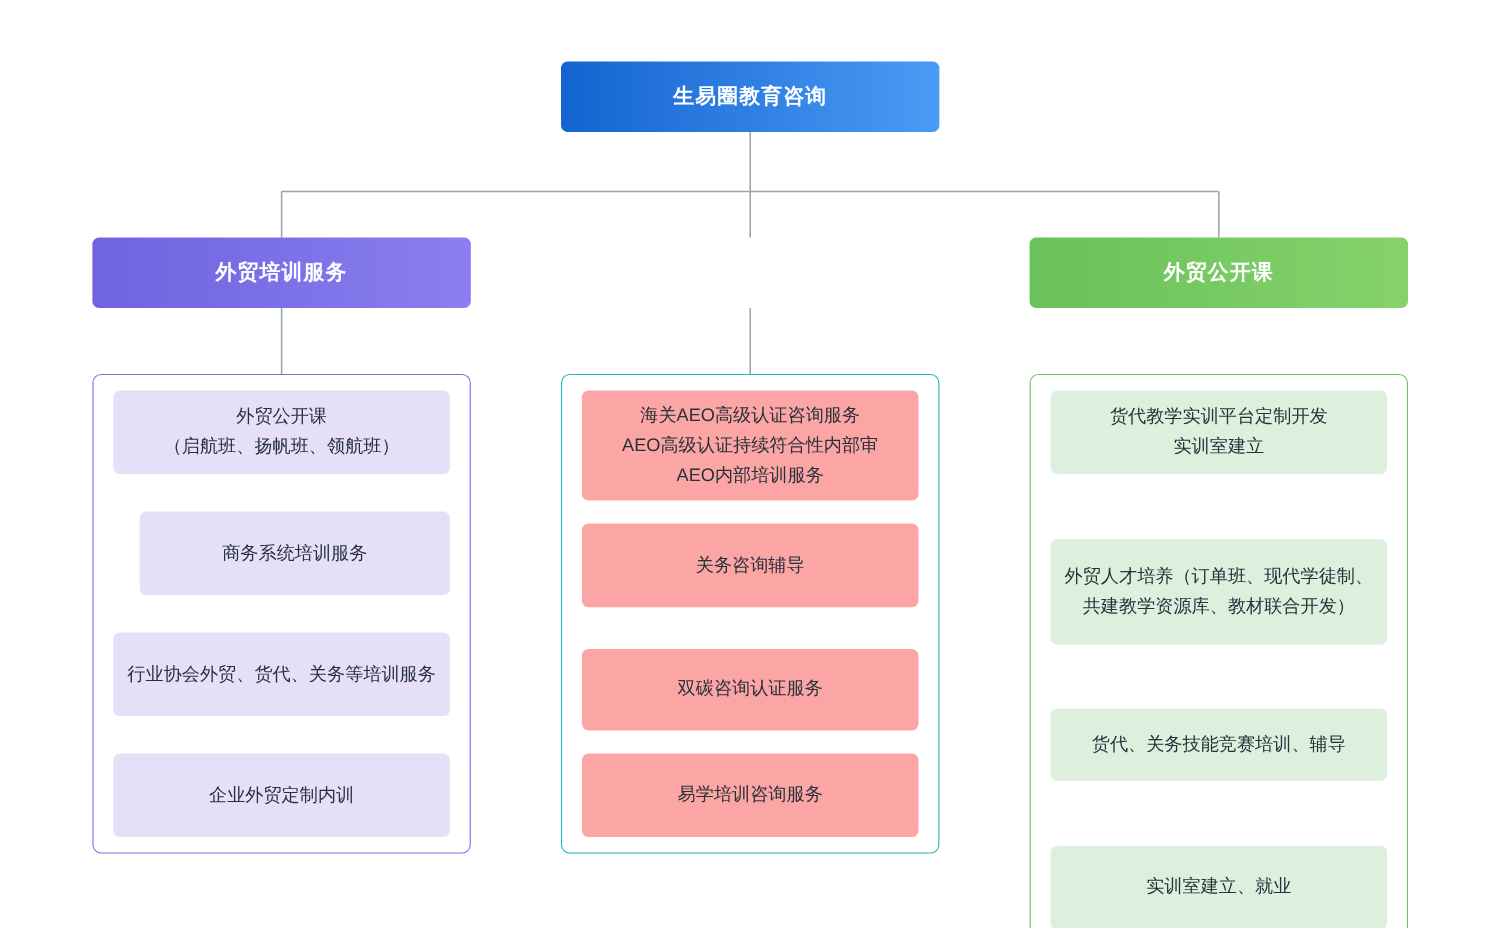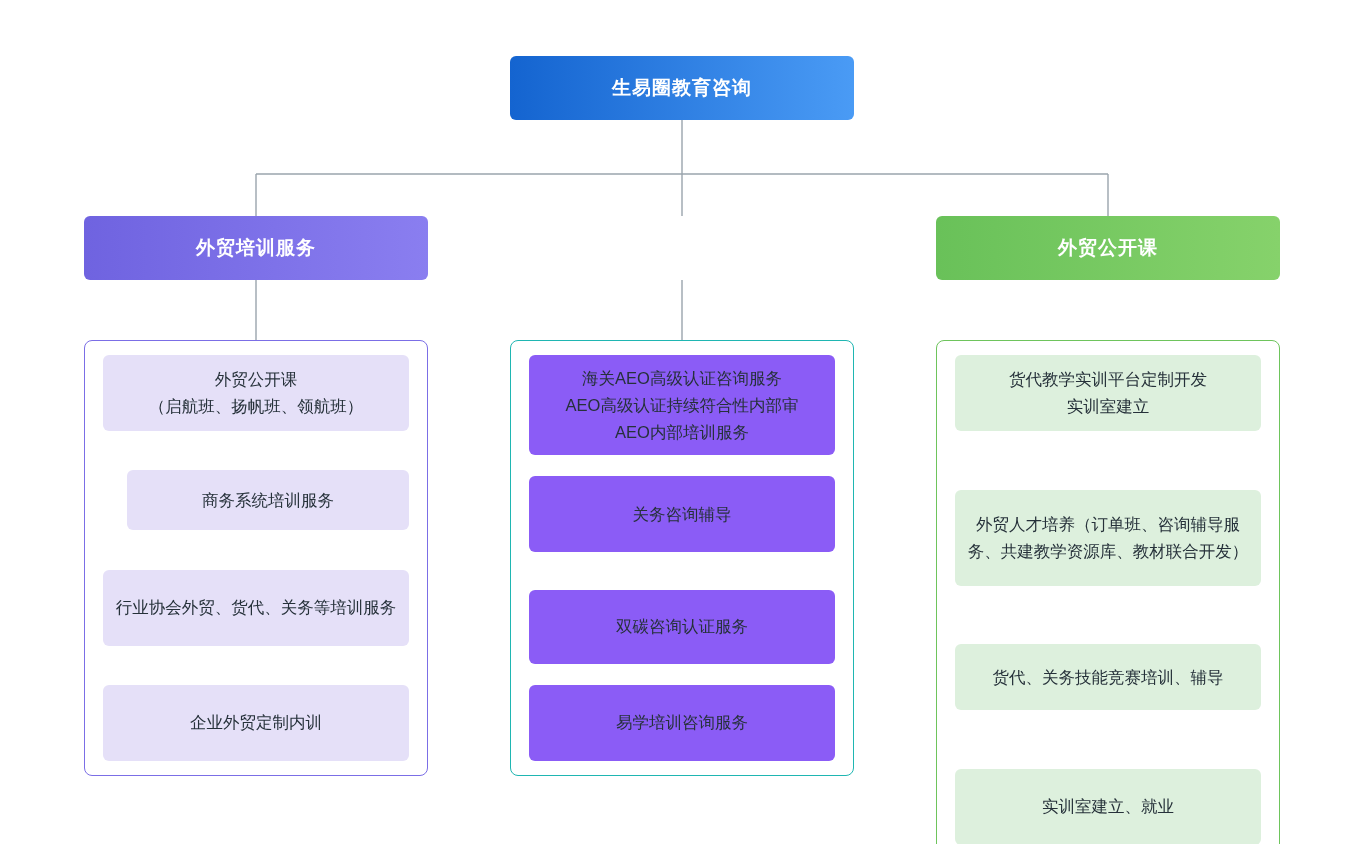--- a/index.html
+++ b/index.html
@@ -119,25 +119,25 @@
     align-items: center;
     justify-content: center;
     text-align: center;
     color: #26313a;
     font-size: 16.5px;
     line-height: 27px;
     padding: 10px 12px;
     white-space: pre-line;
   }
   .b0 .leaf { background: #e5e0f8; }
-  .b1 .leaf { background: #8b5cf6; }
+  .b1 .leaf { background: #fca5a5; }
   .b2 .leaf { background: #ddf0dd; }
 
   .b0 .leaf.l0 { height: 76px; }
-  .b0 .leaf.l1 { height: 60px; margin-left: 24px; }
+  .b0 .leaf.l1 { height: 76px; margin-left: 24px; }
   .b0 .leaf.l2 { height: 76px; }
   .b0 .leaf.l3 { height: 76px; }
 
   .b1 .leaf.l0 { height: 100px; }
   .b1 .leaf.l1 { height: 76px; }
   .b1 .leaf.l2 { height: 74px; margin-top: 16px; }
   .b1 .leaf.l3 { height: 76px; }
 
   .b2 .leaf.l0 { height: 76px; }
   .b2 .leaf.l1 { height: 96px; }
@@ -187,18 +187,18 @@
 AEO高级认证持续符合性内部审
 AEO内部培训服务</div>
     <div class="leaf l1">关务咨询辅导</div>
     <div class="leaf l2">双碳咨询认证服务</div>
     <div class="leaf l3">易学培训咨询服务</div>
   </div>
 
   <div class="branch-body b2">
     <div class="leaf l0">货代教学实训平台定制开发
 实训室建立</div>
-    <div class="leaf l1">外贸人才培养（订单班、咨询辅导服务、共建教学资源库、教材联合开发）</div>
+    <div class="leaf l1">外贸人才培养（订单班、现代学徒制、共建教学资源库、教材联合开发）</div>
     <div class="leaf l2">货代、关务技能竞赛培训、辅导</div>
     <div class="leaf l3">实训室建立、就业</div>
   </div>
 
 </div>
 
 </body></html>

